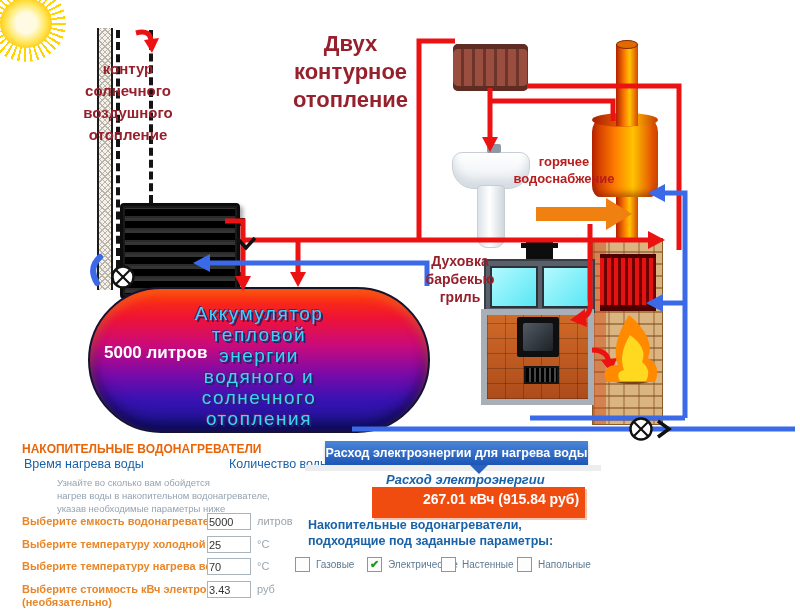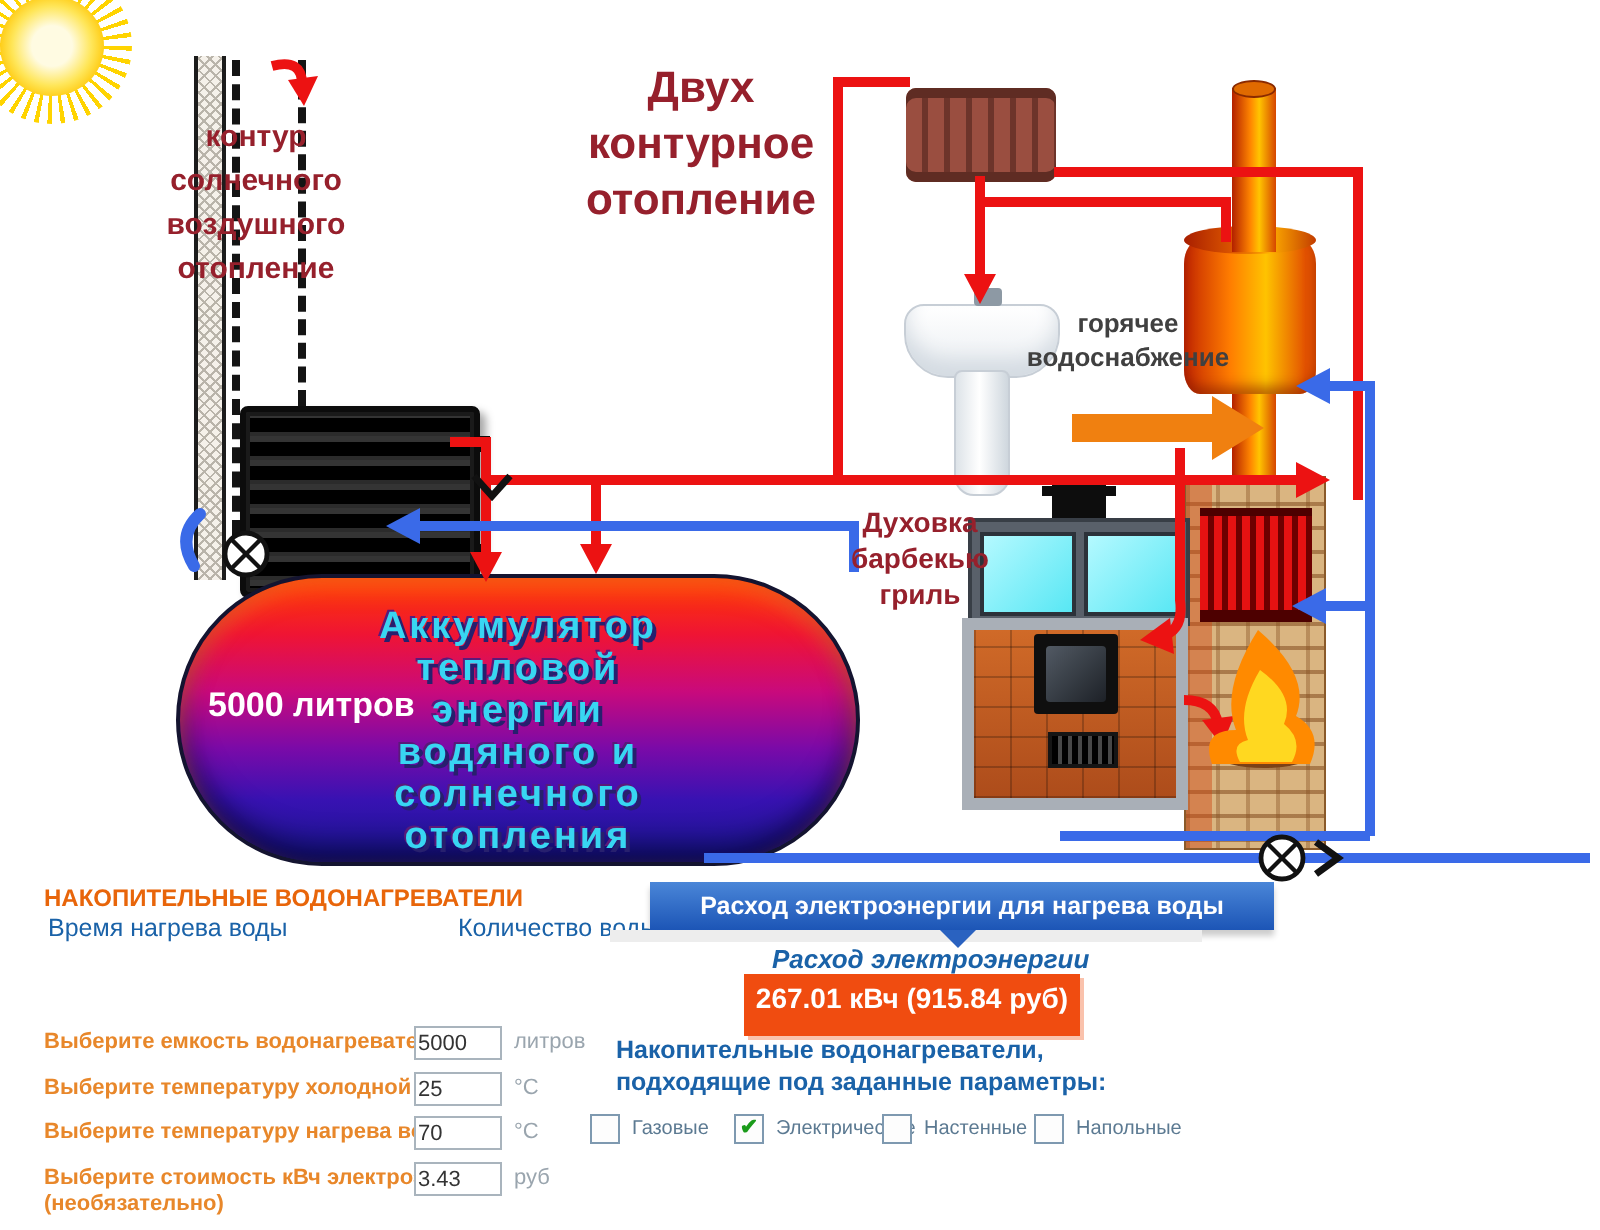--- a/index.html
+++ b/index.html
@@ -73,59 +73,59 @@
   .brick::before{content:"";position:absolute;left:0;top:0;width:13px;height:100%;
         background:rgba(205,70,20,.45);}
   .chim-rad{left:600px;top:254px;width:56px;height:57px;
         background:repeating-linear-gradient(90deg,#e51212 0 4px,#6e0000 4px 7px);
         border-top:4px solid #4d0000;border-bottom:6px solid #4d0000;box-sizing:border-box;}
 
   .tank{left:88px;top:287px;width:342px;height:146px;border-radius:73px;border:2px solid #141430;box-sizing:border-box;
         background:linear-gradient(180deg,#ff3c00 0%,#ef1434 20%,#c90a7c 40%,#7a0aa8 60%,#3812b2 78%,#181691 100%);
         box-shadow:inset 0 6px 10px rgba(255,120,40,.5), inset 0 -8px 14px rgba(0,0,30,.6);}
   .tank-text{position:absolute;left:0;top:14px;width:100%;text-align:center;
-        font-weight:bold;font-size:19px;line-height:21px;letter-spacing:1.5px;color:var(--tank-text);
+        font-weight:normal;font-size:19px;line-height:21px;letter-spacing:1.5px;color:var(--tank-text);
         text-shadow:2px 2px 0 #27206e, -1px -1px 0 #5a1a7a;}
   .tank-vol{position:absolute;left:14px;top:54px;color:#ffffff;font-weight:bold;font-size:17px;}
 
   
   .dlabel{font-weight:bold;color:var(--diagram-text);text-align:center;z-index:7;}
   .lbl-solar{left:55px;top:58px;width:146px;font-size:15px;line-height:22px;}
   .lbl-two{left:283px;top:30px;width:135px;font-size:22px;line-height:28px;}
-  .lbl-hot{left:503px;top:153px;width:122px;font-size:13px;line-height:17px;color:#404040;}
+  .lbl-hot{left:503px;top:153px;width:122px;font-size:13px;line-height:17px;color:#b91c1c;}
   .lbl-oven{left:414px;top:252px;width:92px;font-size:14px;line-height:18px;}
 
   
   .pipes{left:0;top:0;z-index:5;}
   .hot{stroke:var(--pipe-hot);stroke-width:5;fill:none;}
   .hot-f{fill:var(--pipe-hot);stroke:none;}
   .cold{stroke:var(--pipe-cold);stroke-width:5;fill:none;}
   .cold-f{fill:var(--pipe-cold);stroke:none;}
   .blk{stroke:#111;stroke-width:3.5;fill:none;}
 
   
   .ui-title{left:22px;top:442px;font-size:12px;font-weight:bold;color:#e8650a;}
   .ui-col{font-size:12.5px;font-weight:normal;color:var(--ui-blue);}
   .ui-hint{left:57px;top:476px;font-size:9.5px;line-height:13px;color:#95a3b0;}
   .frow{left:22px;width:300px;height:18px;}
   .frow .flabel{position:absolute;left:0;top:2px;font-size:11px;font-weight:bold;color:var(--label-orange);line-height:13px;}
   .frow input{position:absolute;left:185px;top:0;width:40px;height:15px;border:1px solid #a9b4bd;
         font-family:"Liberation Sans",sans-serif;font-size:11px;color:#333;padding:0 1px;}
   .frow .funit{position:absolute;left:235px;top:2px;font-size:11px;color:#9aa5ae;}
 
-  .res-bar{left:325px;top:441px;width:312px;height:24px;line-height:24px;text-align:center;
+  .res-bar{left:325px;top:441px;width:263px;height:24px;line-height:24px;text-align:center;
         background:linear-gradient(180deg,#4a86d8,#1c55b6);color:#fff;font-size:12.5px;font-weight:bold;
         box-shadow:0 3px 3px rgba(0,0,0,.2);}
   .res-strip{left:305px;top:465px;width:296px;height:6px;background:#ededed;}
   .res-tri{left:470px;top:465px;width:0;height:0;border-left:9px solid transparent;
         border-right:9px solid transparent;border-top:9px solid #2a62c0;}
   .res-sub{left:386px;top:472px;font-size:13px;font-weight:bold;color:var(--ui-blue);font-style:italic;}
   .res-box{left:372px;top:487px;width:168px;height:31px;line-height:24px;text-align:center;
         background:var(--result-box);color:#fff;font-size:14px;font-weight:bold;
-        box-shadow:2px 2px 0 rgba(240,80,16,.35);}
+        box-shadow:2px 2px 0 rgba(240,80,16,.35);padding-left:45px;}
   .match{left:308px;top:517px;font-size:12.5px;line-height:16px;font-weight:bold;color:var(--ui-blue);}
   .filter{top:556px;height:16px;display:flex;align-items:center;gap:6px;}
   .fbox{width:13px;height:13px;border:1.5px solid #7e99b0;background:#fdfdfd;display:flex;
         align-items:center;justify-content:center;font-size:11px;font-weight:bold;color:#1b9b1b;line-height:1;}
   .flab{font-size:10px;color:#5c7a92;}
   .watermark{left:628px;top:585px;font-size:16px;font-weight:bold;letter-spacing:.5px;color:var(--watermark);}
 </style>
 </head>
 <body>
 
@@ -232,20 +232,23 @@
 отопление</div>
   <div class="abs dlabel lbl-hot pre">горячее
 водоснабжение</div>
   <div class="abs ui-title">НАКОПИТЕЛЬНЫЕ ВОДОНАГРЕВАТЕЛИ</div>
 
   <div class="abs dlabel lbl-oven pre">Духовка
 барбекью
 гриль</div>
   <div class="abs ui-col" style="left:24px;top:457px;">Время нагрева воды</div>
   <div class="abs ui-col" style="left:205px;top:457px;margin-left:24px;">Количество  воды</div>
+  <div class="abs ui-hint pre">Узнайте во сколько вам обойдется
+нагрев воды в накопительном водонагревателе,
+указав необходимые параметры ниже</div>
 
   <div class="abs frow" style="top:513px;">
     <span class="flabel pre">Выберите емкость водонагревателя</span>
     <input value="5000" style="">
     <span class="funit">литров</span>
   </div>
   <div class="abs frow" style="top:536px;">
     <span class="flabel pre">Выберите температуру холодной воды</span>
     <input value="25" style="">
     <span class="funit">°C</span>

